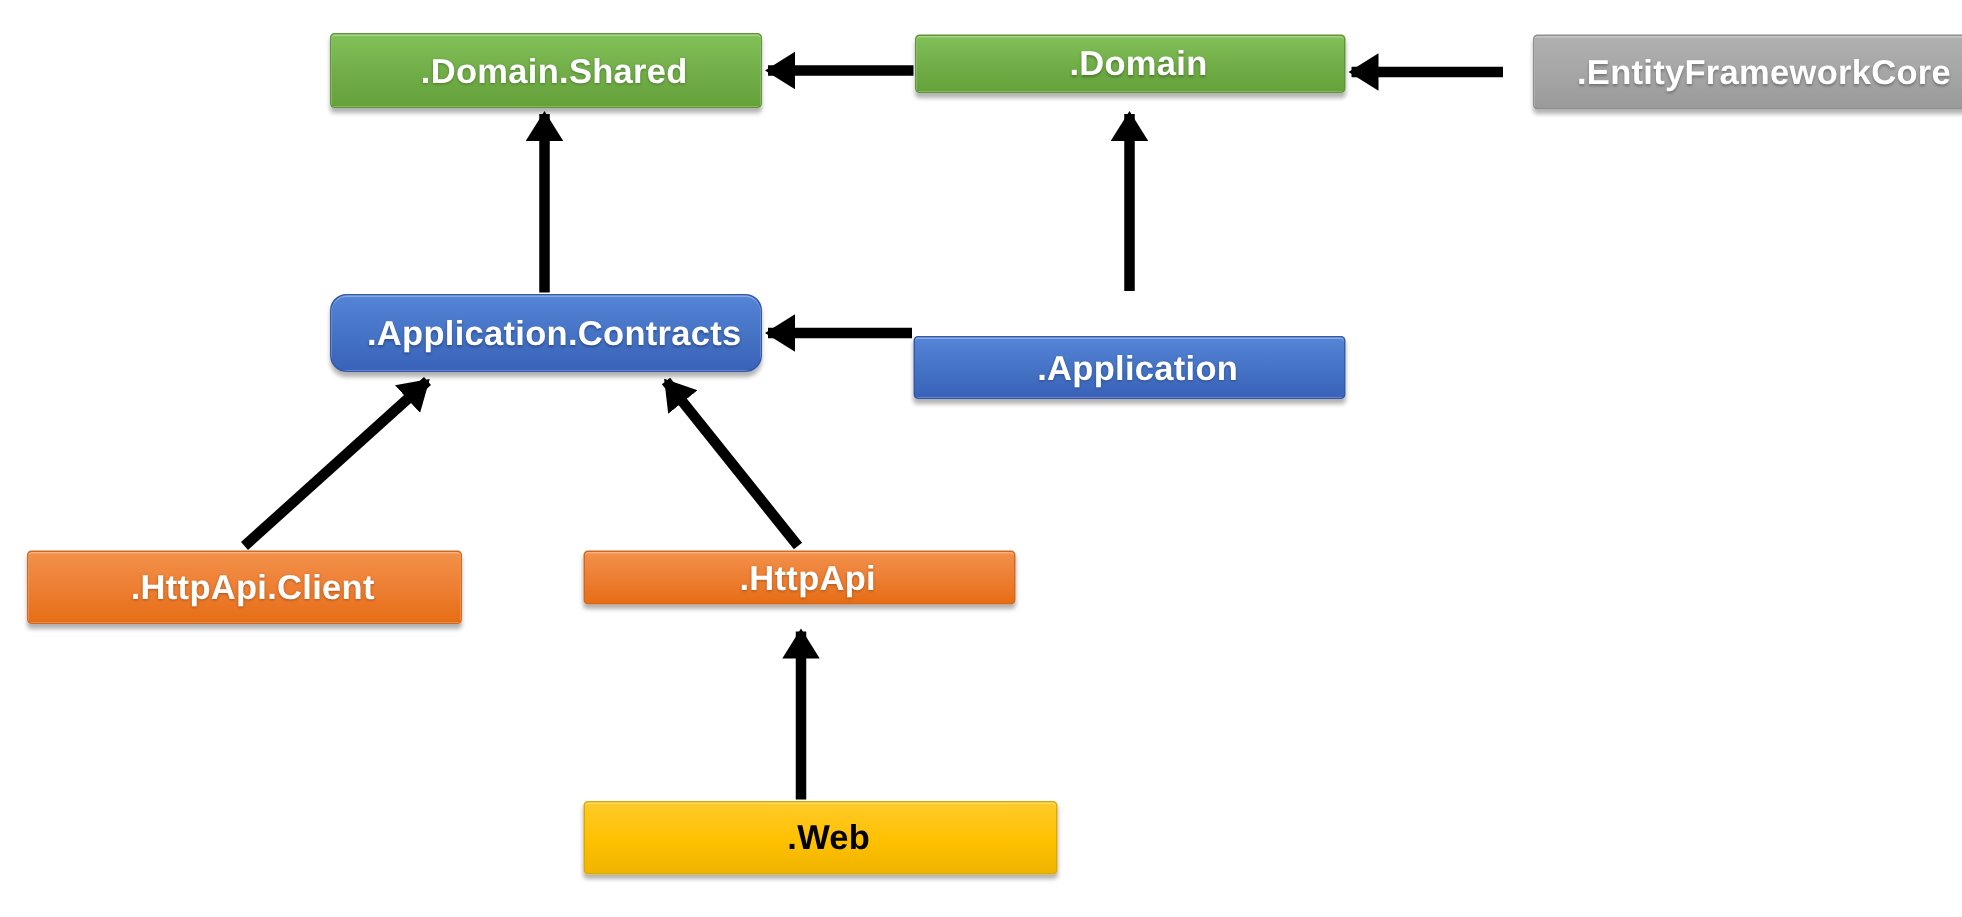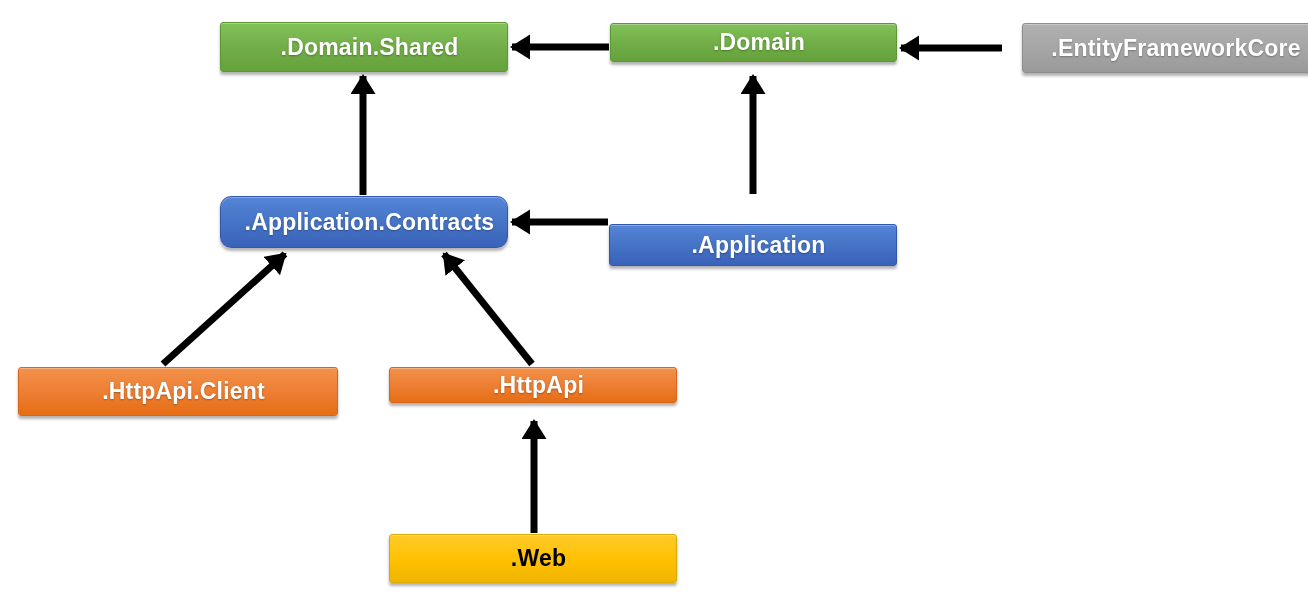--- a/index.html
+++ b/index.html
@@ -72,23 +72,23 @@
       </div>
       <div class="node gray" style="left: 1003px; top: 23px; width: 297px; height: 50px; margin-left: 19px;">
         <span>.EntityFrameworkCore</span>
       </div>
       <div class="node blue" style="left: 220px; top: 196px; width: 288px; height: 52px; border-radius: 11px;">
         <span>.Application.Contracts</span>
       </div>
       <div class="node blue" style="left: 609px; top: 181px; width: 288px; height: 42px; margin-top: 43px;">
         <span>.Application</span>
       </div>
-      <div class="node orange" style="left: 18px; top: 367px; width: 320px; height: 49px;">
+      <div class="node orange" style="left: 18px; top: 367px; width: 290px; height: 49px;">
         <span>.HttpApi.Client</span>
       </div>
       <div class="node orange" style="left: 389px; top: 367px; width: 288px; height: 36px;">
         <span>.HttpApi</span>
       </div>
-      <div class="node yellow" style="left: 389px; top: 534px; width: 288px; height: 49px;">
+      <div class="node yellow" style="left: 389px; top: 534px; width: 316px; height: 49px;">
         <span>.Web</span>
       </div>
     </div>
 </div>
 
 </body></html>

